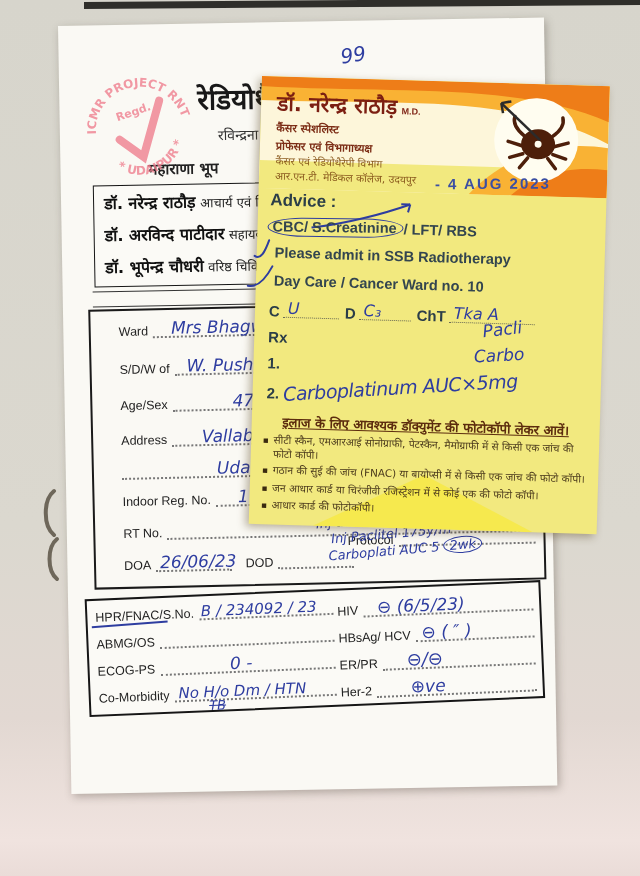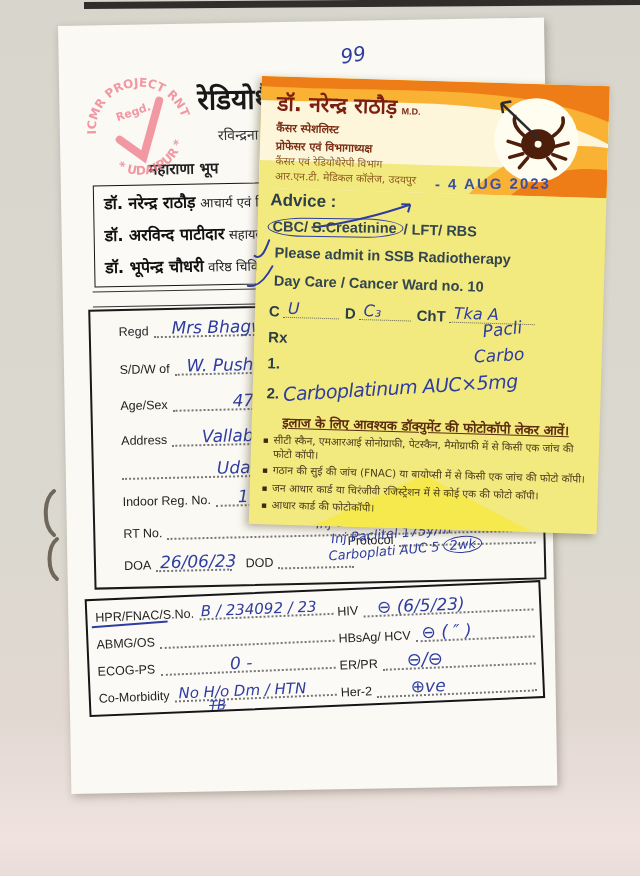--- a/index.html
+++ b/index.html
@@ -113,21 +113,21 @@
         <span class="doctitle hindi">वरिष्ठ चिकित्सा अ</span>
       </div>
     </div>
 
     <div class="rule" style="top:266px;"></div>
     <div class="rule" style="top:281px;"></div>
     <div class="discbox">Disc</div>
 
     <div class="patbox">
       <div class="prow" style="left:28px;top:8px;width:400px;">
-        <span class="plbl">Regd</span>
+        <span class="plbl">Ward</span>
         <span class="dots">
           <span class="hv hand" style="left:18px;">Mrs Bhagwant</span>
         </span>
       </div>
       <div class="prow" style="left:28px;top:46px;width:400px;">
         <span class="plbl">S/D/W of</span>
         <span class="dots">
           <span class="hv hand" style="left:12px;">W. Pushker</span>
         </span>
       </div>

